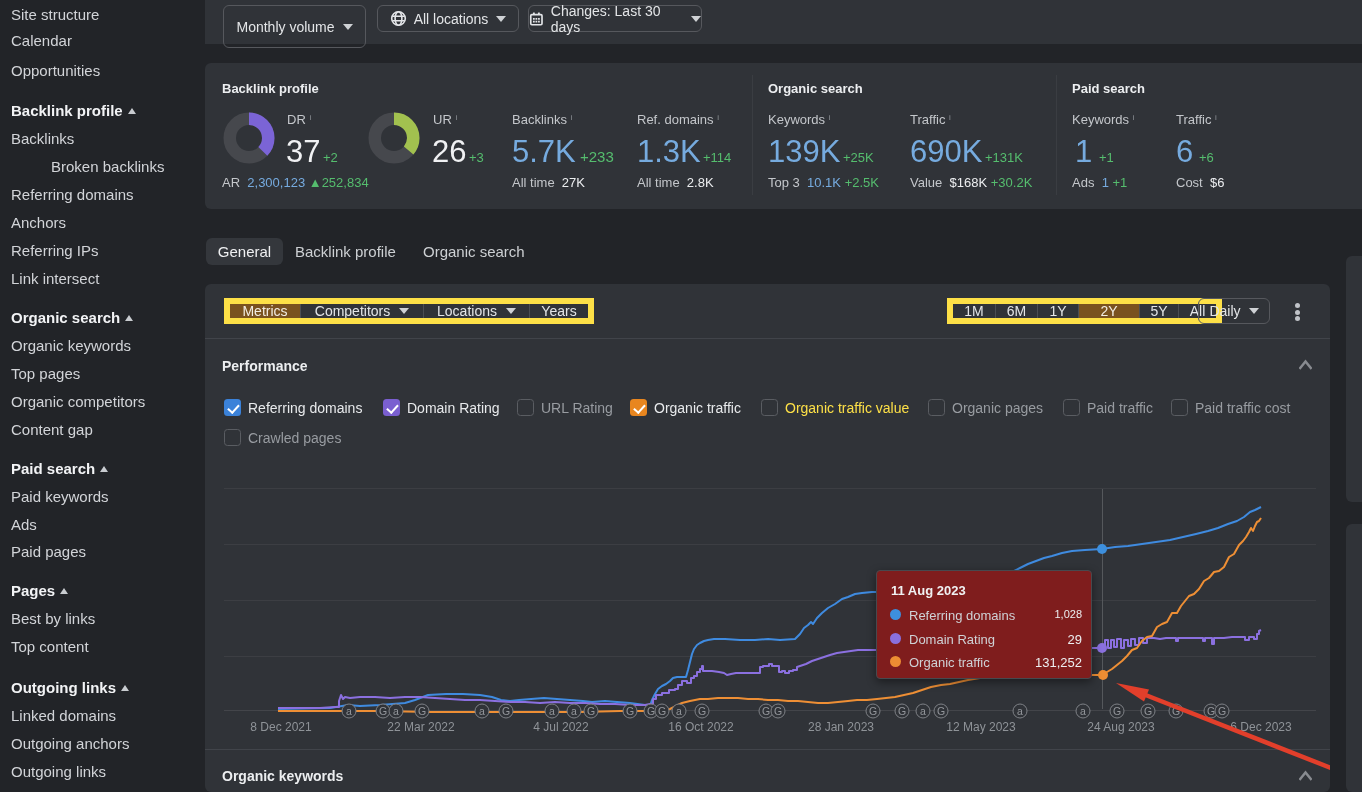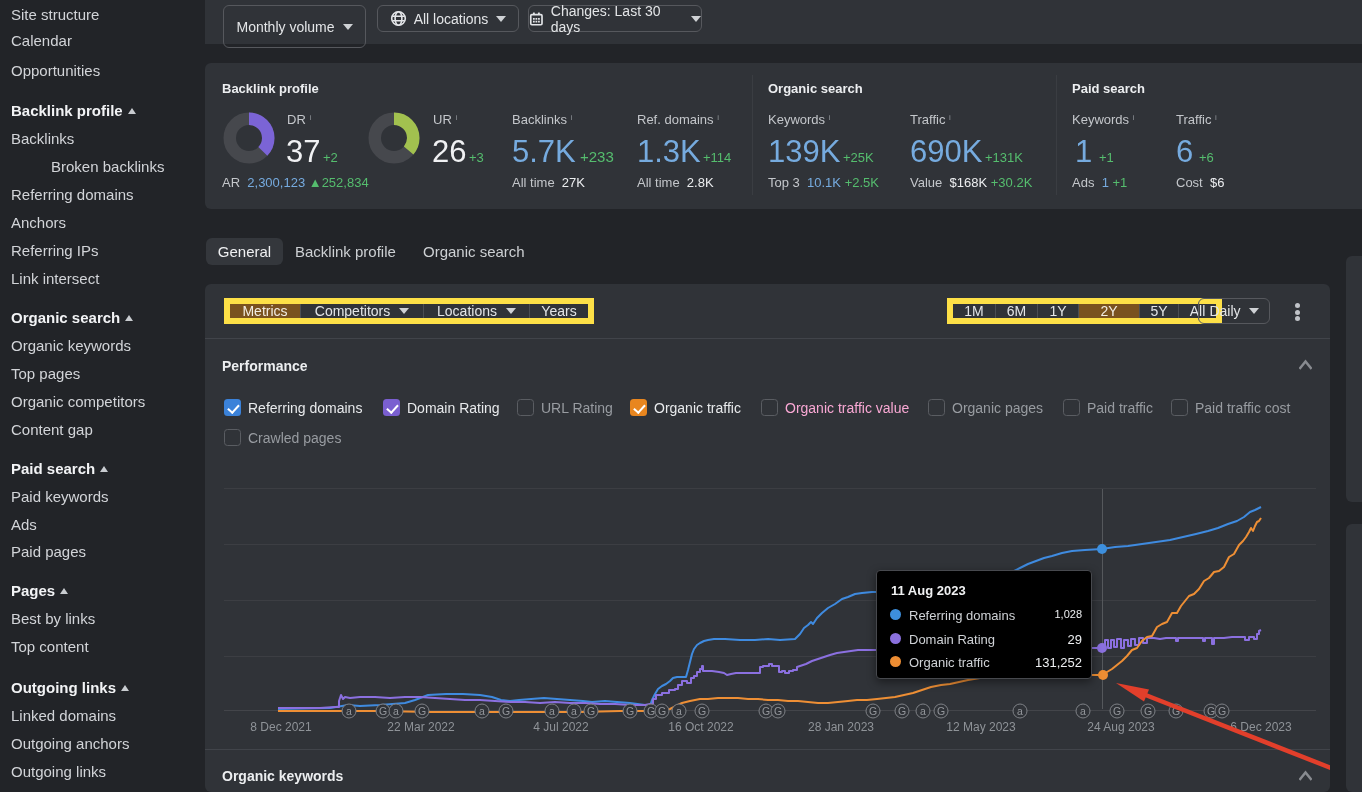--- a/index.html
+++ b/index.html
@@ -182,21 +182,21 @@
 
   <div class="cb on" style="left:19px;top:115px;background:#3b82d9;"></div>
     <div class="cblbl" style="left:43px;top:116px;color:#e8eaec;">Referring domains</div>
   <div class="cb on" style="left:178px;top:115px;background:#7a5fd0;"></div>
     <div class="cblbl" style="left:202px;top:116px;color:#e8eaec;">Domain Rating</div>
   <div class="cb off" style="left:312px;top:115px;"></div>
     <div class="cblbl" style="left:336px;top:116px;color:#989ca1;">URL Rating</div>
   <div class="cb on" style="left:425px;top:115px;background:#e8861f;"></div>
     <div class="cblbl" style="left:449px;top:116px;color:#e8eaec;">Organic traffic</div>
   <div class="cb off" style="left:556px;top:115px;"></div>
-    <div class="cblbl" style="left:580px;top:116px;color:#f9a8d4;text-align:right;">Organic traffic value</div>
+    <div class="cblbl" style="left:580px;top:116px;color:#fde047;text-align:right;">Organic traffic value</div>
   <div class="cb off" style="left:723px;top:115px;"></div>
     <div class="cblbl" style="left:747px;top:116px;color:#989ca1;">Organic pages</div>
   <div class="cb off" style="left:858px;top:115px;"></div>
     <div class="cblbl" style="left:882px;top:116px;color:#989ca1;">Paid traffic</div>
   <div class="cb off" style="left:966px;top:115px;"></div>
     <div class="cblbl" style="left:990px;top:116px;color:#989ca1;">Paid traffic cost</div>
   <div class="cb off" style="left:19px;top:145px;"></div>
     <div class="cblbl" style="left:43px;top:146px;color:#989ca1;">Crawled pages</div>
 
   <svg class="abs" style="left:0;top:0;" width="1125" height="508" viewBox="205 284 1125 508" id="chartsvg">
@@ -275,21 +275,21 @@
       <text x="841" y="731">28 Jan 2023</text>
       <text x="981" y="731">12 May 2023</text>
       <text x="1121" y="731">24 Aug 2023</text>
       <text x="1261" y="731">6 Dec 2023</text>
     </g>
     <circle cx="1102" cy="549" r="5" fill="#3d8fdd"></circle>
     <circle cx="1102" cy="648" r="5" fill="#8a70dd"></circle>
     <circle cx="1103" cy="675" r="5" fill="#ed8d33"></circle>
   </svg>
 
-  <div class="abs" style="left:671px;top:286px;width:216px;height:109px;background:#000000;border:1px solid #47494e;
+  <div class="abs" style="left:671px;top:286px;width:216px;height:109px;background:#7f1d1d;border:1px solid #47494e;
        border-radius:4px;box-shadow:0 3px 10px rgba(0,0,0,0.45);">
     <div class="abs b" style="left:14px;top:12px;font-size:13px;color:#f0f1f2;">11 Aug 2023</div>
     <div class="abs" style="left:13px;top:38px;width:11px;height:11px;border-radius:50%;background:#3d8fdd;"></div>
     <div class="abs" style="left:32px;top:37px;font-size:13px;color:#cfd2d6;">Referring domains</div>
     <div class="abs" style="left:0;top:37px;width:205px;text-align:right;font-size:11px;color:#eceef0;">1,028</div>
     <div class="abs" style="left:13px;top:62px;width:11px;height:11px;border-radius:50%;background:#8a70dd;"></div>
     <div class="abs" style="left:32px;top:61px;font-size:13px;color:#cfd2d6;">Domain Rating</div>
     <div class="abs" style="left:0;top:61px;width:205px;text-align:right;font-size:13px;color:#eceef0;">29</div>
     <div class="abs" style="left:13px;top:85px;width:11px;height:11px;border-radius:50%;background:#ed8d33;"></div>
     <div class="abs" style="left:32px;top:84px;font-size:13px;color:#cfd2d6;">Organic traffic</div>

